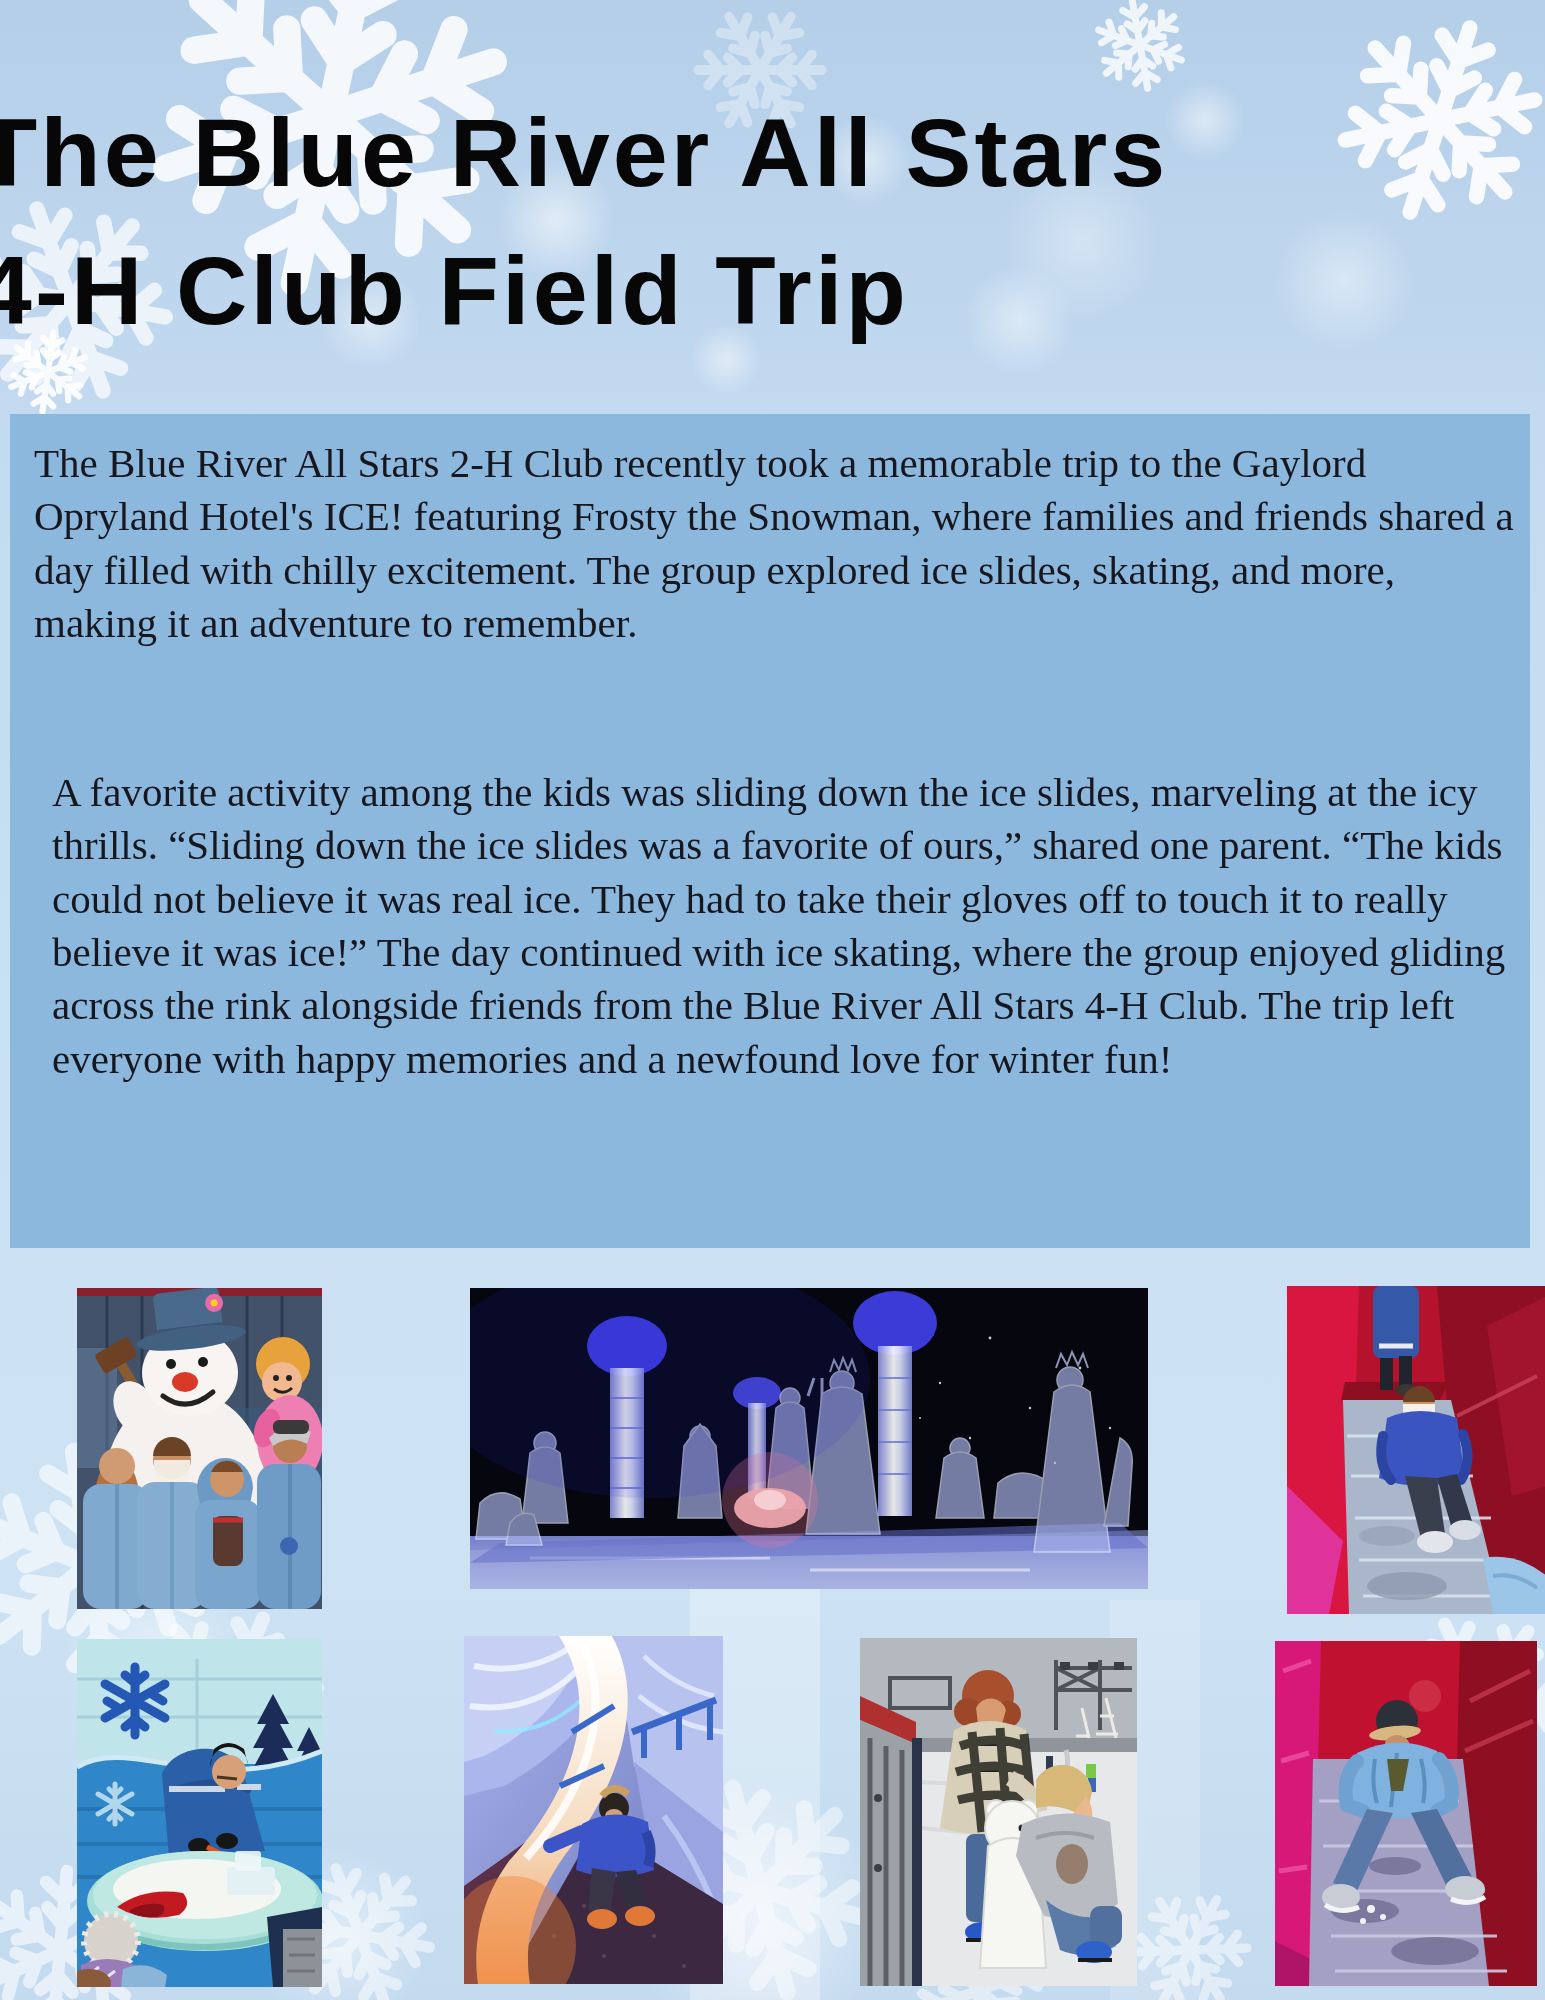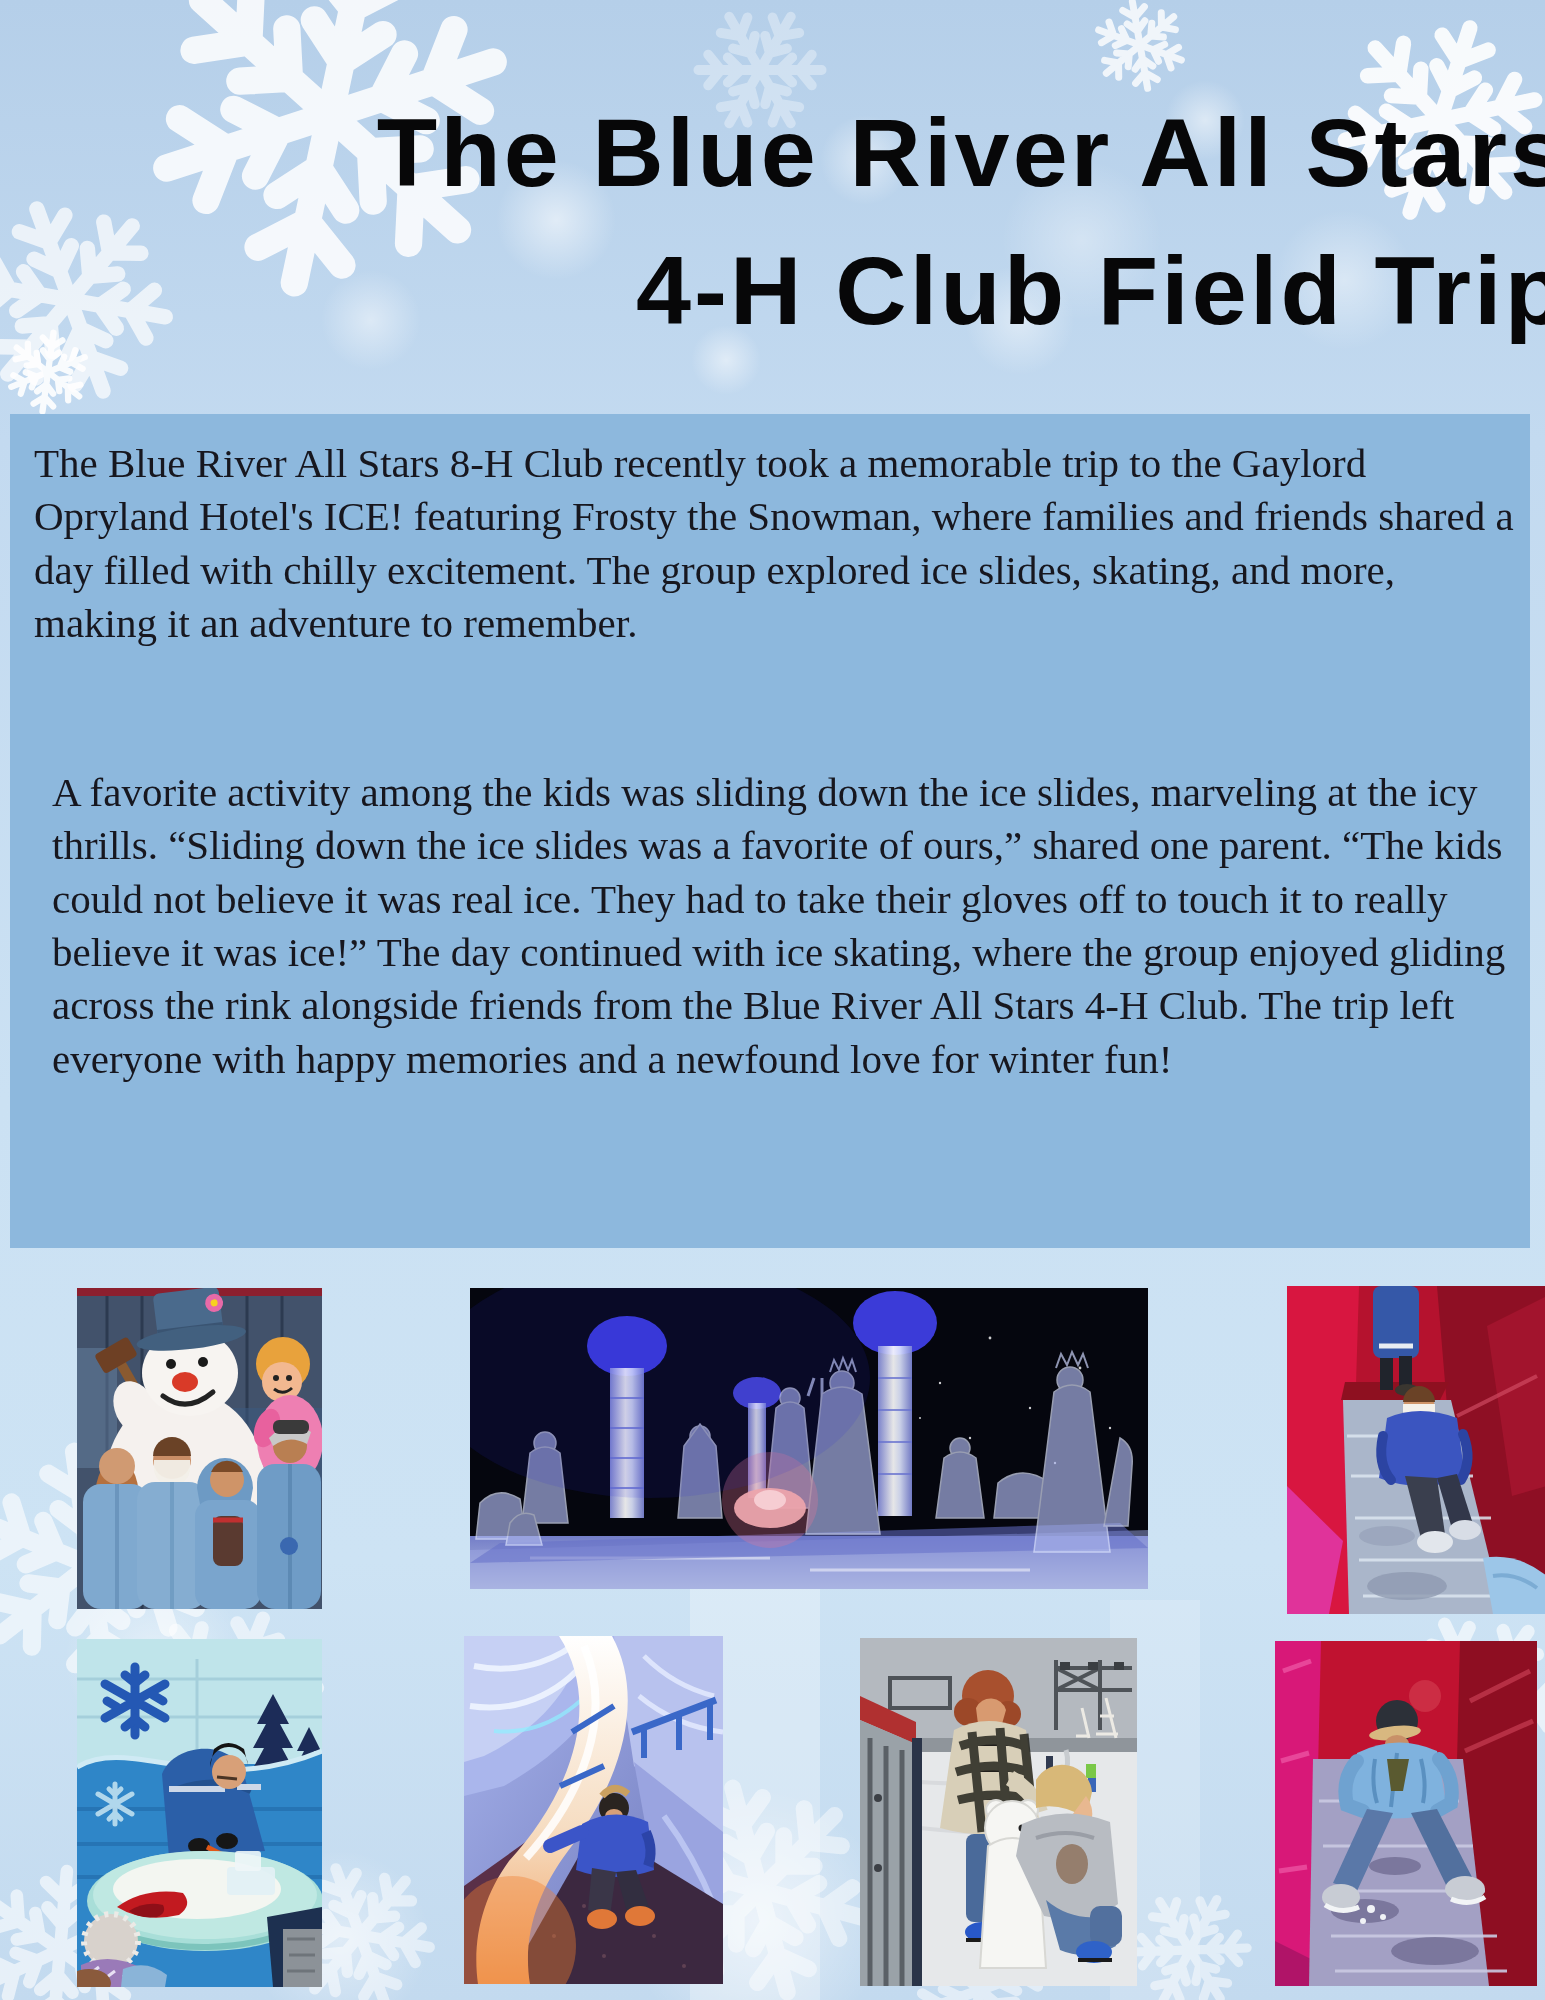--- a/index.html
+++ b/index.html
@@ -14,21 +14,21 @@
       radial-gradient(circle at 24% 16%, rgba(255,255,255,.45) 0, rgba(255,255,255,0) 50px),
       radial-gradient(circle at 47% 18%, rgba(255,255,255,.50) 0, rgba(255,255,255,0) 35px),
       radial-gradient(circle at 70% 12%, rgba(255,255,255,.35) 0, rgba(255,255,255,0) 80px),
       radial-gradient(circle at 10% 83%, rgba(255,255,255,.50) 0, rgba(255,255,255,0) 90px),
       radial-gradient(circle at 49% 96%, rgba(255,255,255,.55) 0, rgba(255,255,255,0) 130px),
       radial-gradient(circle at 22% 97%, rgba(255,255,255,.45) 0, rgba(255,255,255,0) 90px),
       radial-gradient(circle at 91% 93%, rgba(255,255,255,.40) 0, rgba(255,255,255,0) 110px),
       linear-gradient(180deg,#b5cfe9 0%,#c3daf0 22%,#cbe1f3 55%,#cde3f4 78%,#c3daef 100%);
   }
   .decor{position:absolute;left:0;top:0;pointer-events:none;}
-  .title{position:absolute;left:0;top:84px;width:100%;text-align:right;color:#070708;
+  .title{position:absolute;left:0;top:84px;width:100%;text-align:left;color:#070708;
     font-weight:700;font-size:96px;line-height:1.44;letter-spacing:3px;}
   .title .line{white-space:nowrap;transform:scaleX(1.03);transform-origin:center;}
   .article-box{position:absolute;left:10px;top:414px;width:1520px;height:834px;
     background:#8db8dd;box-sizing:border-box;padding:23px 12px 10px 24px;}
   .article-box p{margin:0;font-family:"Liberation Serif",serif;font-size:41px;
     line-height:1.30;color:#17171f;}
   .article-box p + p{margin-top:116px;margin-left:18px;}
   .photo{position:absolute;display:block;}
   .photo svg{display:block;width:100%;height:100%;}
   #photo-1{left:37px;top:1272px;width:245px;height:321px;}
@@ -95,21 +95,21 @@
     <rect x="690" y="1580" width="130" height="420" fill="#ffffff" opacity="0.28"></rect>
     <rect x="1110" y="1600" width="90" height="400" fill="#ffffff" opacity="0.18"></rect>
   </svg>
 
   <header class="title">
     <div class="line">The Blue River All Stars</div>
     <div class="line">4-H Club Field Trip</div>
   </header>
 
   <section class="article-box">
-    <p>The Blue River All Stars 8-H Club recently took a memorable trip to the Gaylord Opryland Hotel's ICE! featuring Frosty the Snowman, where families and friends shared a day filled with chilly excitement. The group explored ice slides, skating, and more, making it an adventure to remember.</p>
+    <p>The Blue River All Stars 2-H Club recently took a memorable trip to the Gaylord Opryland Hotel's ICE! featuring Frosty the Snowman, where families and friends shared a day filled with chilly excitement. The group explored ice slides, skating, and more, making it an adventure to remember.</p>
     <p>A favorite activity among the kids was sliding down the ice slides, marveling at the icy thrills. “Sliding down the ice slides was a favorite of ours,” shared one parent. “The kids could not believe it was real ice. They had to take their gloves off to touch it to really believe it was ice!” The day continued with ice skating, where the group enjoyed gliding across the rink alongside friends from the Blue River All Stars 4-H Club. The trip left everyone with happy memories and a newfound love for winter fun!</p>
   </section>
 
   <figure class="photo" id="photo-1">
     <svg viewBox="0 0 245 321" role="img" aria-label="frosty-snowman-group-photo">
       <rect width="245" height="321" fill="#42526b"></rect>
       <rect width="245" height="8" fill="#8c1f2e"></rect>
       <g stroke="#2c3a50" stroke-width="3">
         <path d="M30 8V321M65 8V321M100 8V321M135 8V321M170 8V321M205 8V321"></path>
       </g>

